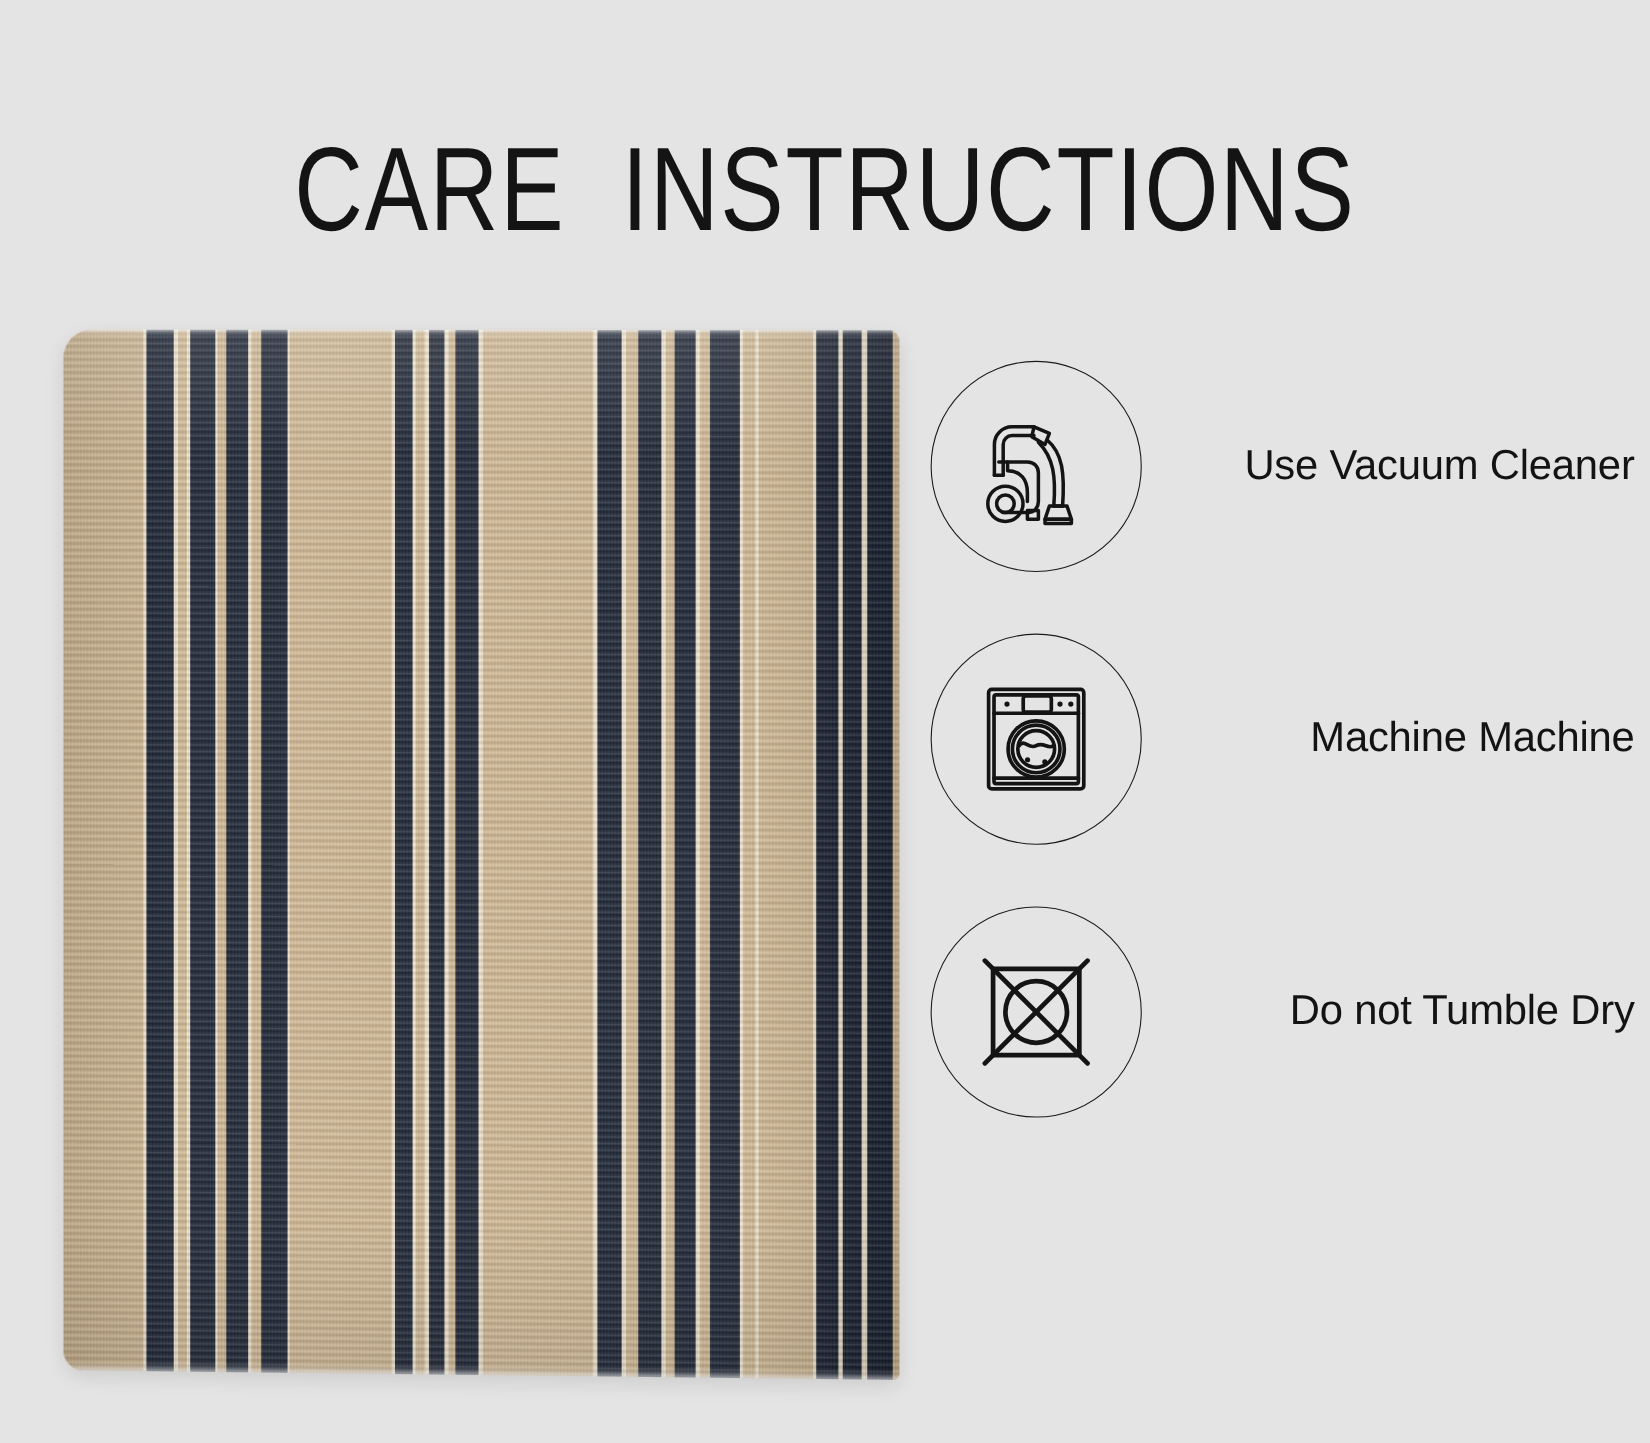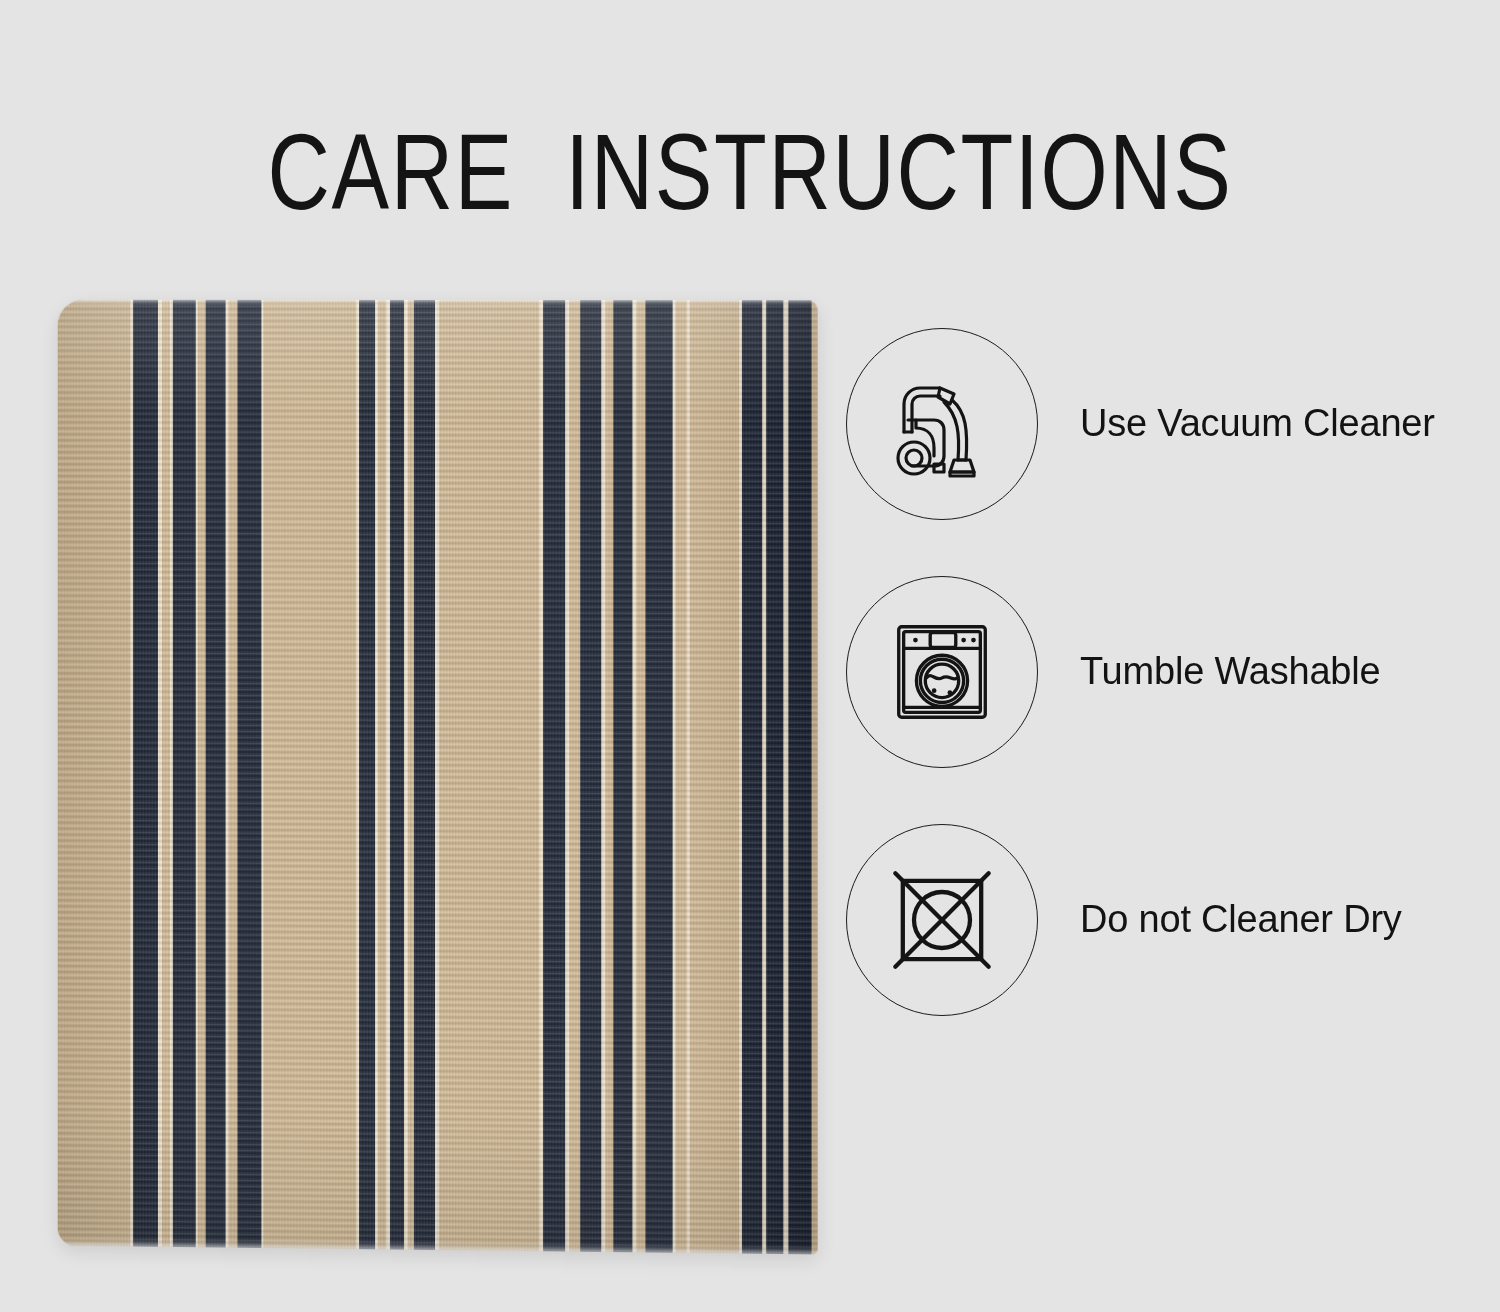--- a/index.html
+++ b/index.html
@@ -102,20 +102,21 @@
   #care-list {
     position:absolute;
     left:846px;
     top:300px;
     width:640px;
   }
   .care-row {
     display:flex;
     align-items:center;
     height:248px;
+    justify-content:space-between;
   }
   .icon-badge {
     flex:0 0 auto;
     width:192px;
     height:192px;
     border:1.6px solid #1c1c1c;
     border-radius:50%;
     display:flex;
     align-items:center;
     justify-content:center;
@@ -248,32 +249,32 @@
         <circle cx="60" cy="69" r="17"></circle>
 
         <path d="M44.2 66 C49 59 53 70 60 66 C67 62 71 70 75.8 66"></path>
 
         <circle cx="52" cy="79" r="2.4" fill="#141414" stroke="none"></circle>
         <circle cx="68" cy="81" r="2.4" fill="#141414" stroke="none"></circle>
 
         <path d="M21 96 L99 96"></path>
       </svg>
     </div>
-    <div class="care-label">Tumble Washable</div>
+    <div class="care-label">Machine Machine</div>
   </div>
 
 
   <div class="care-row">
     <div class="icon-badge">
       <svg width="112" height="112" viewBox="0 0 120 120" fill="none" stroke="#141414" stroke-width="4.6" stroke-linecap="round" stroke-linejoin="round">
 
         <rect x="18" y="18" width="84" height="84"></rect>
 
         <circle cx="60" cy="60" r="30"></circle>
 
         <path d="M10 10 L110 110"></path>
         <path d="M110 10 L10 110"></path>
       </svg>
     </div>
-    <div class="care-label">Do not Cleaner Dry</div>
+    <div class="care-label">Do not Tumble Dry</div>
   </div>
 
 </div>
 
 </body></html>

